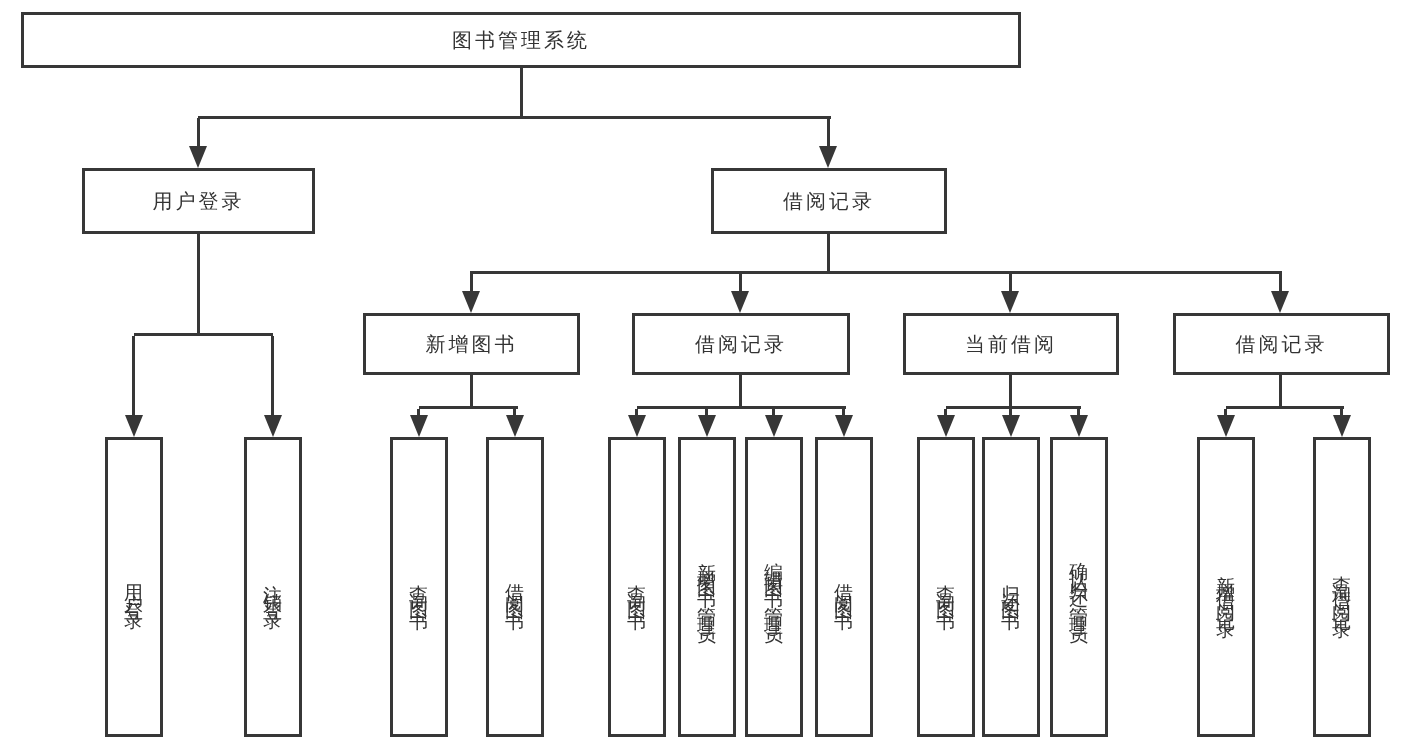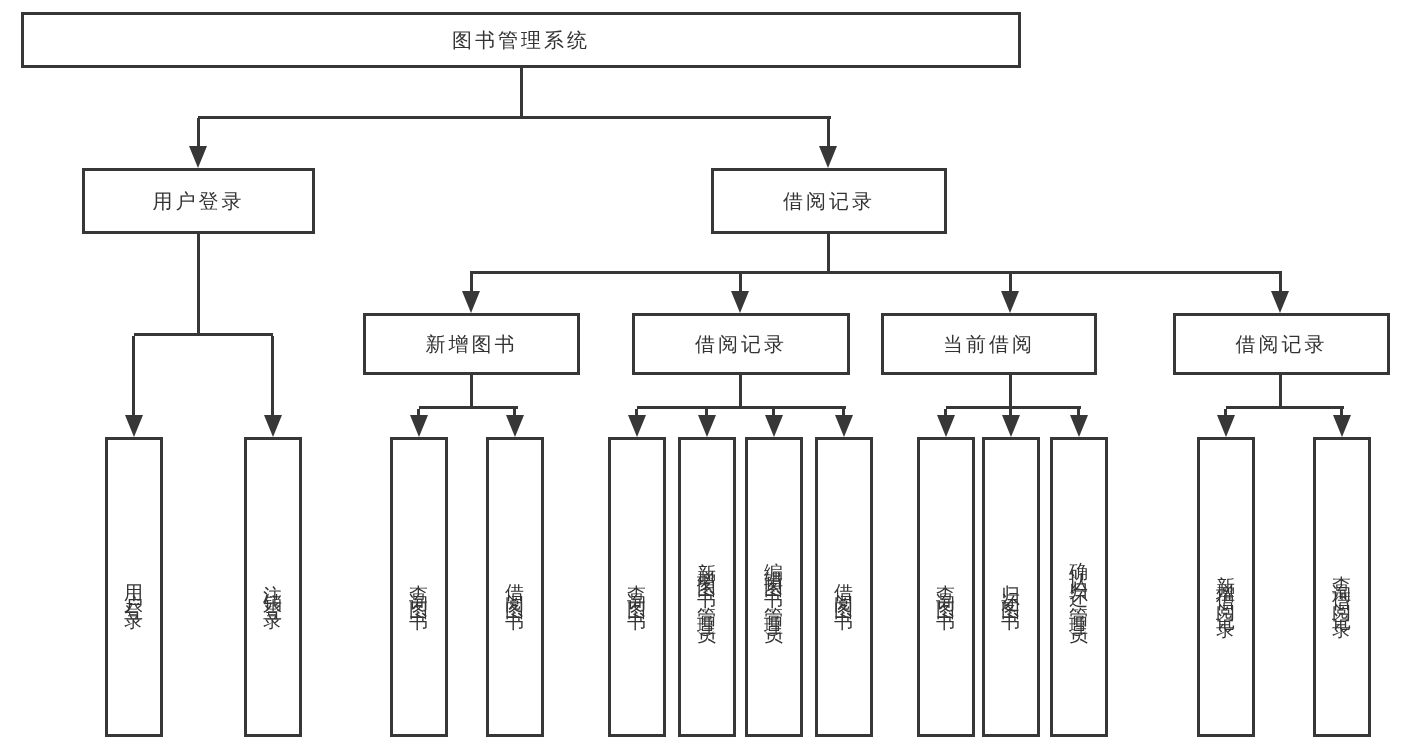--- a/index.html
+++ b/index.html
@@ -78,21 +78,21 @@
   <div class="arrowhead" style="left:1001px; top:291px;"></div>
   <div class="line" style="left:1279px; top:274px; width:3px; height:19px;"></div>
   <div class="arrowhead" style="left:1271px; top:291px;"></div>
 
   <div class="hbox" style="left:363px; top:313px; width:217px; height:62px;">
     <span>新增图书</span>
   </div>
   <div class="hbox" style="left:632px; top:313px; width:218px; height:62px;">
     <span>借阅记录</span>
   </div>
-  <div class="hbox" style="left:881px; top:313px; width:216px; height:62px;">
+  <div class="hbox" style="left:903px; top:313px; width:216px; height:62px;">
     <span>当前借阅</span>
   </div>
   <div class="hbox" style="left:1173px; top:313px; width:217px; height:62px;">
     <span>借阅记录</span>
   </div>
 
   <div class="line" style="left:470px; top:375px; width:3px;  height:34px;"></div>
   <div class="line" style="left:419px; top:406px; width:99px; height:3px;"></div>
   <div class="line" style="left:417px; top:409px; width:3px;  height:8px;"></div>
   <div class="arrowhead" style="left:410px; top:415px;"></div>

